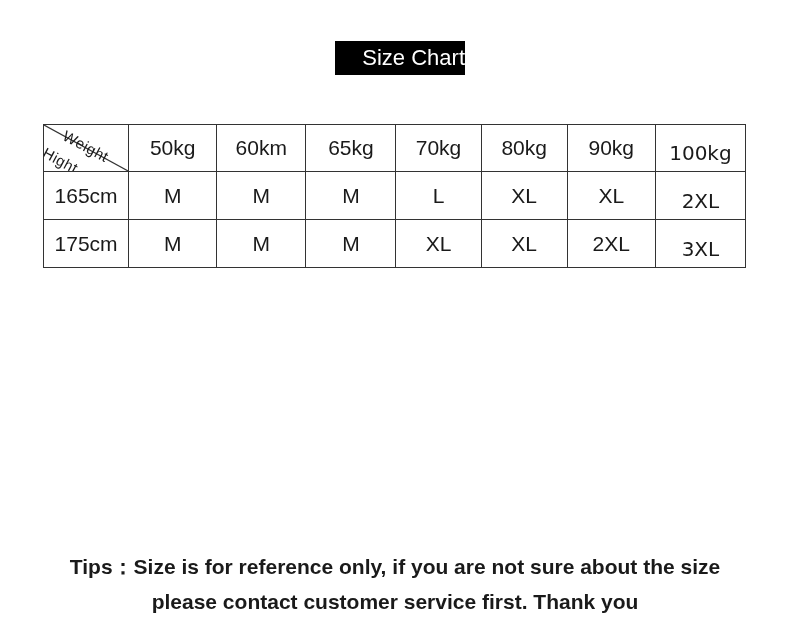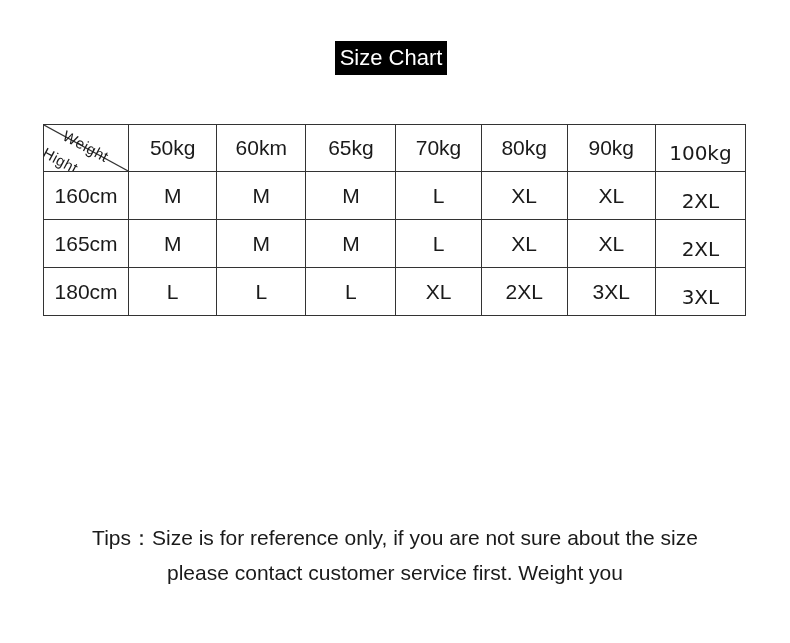--- a/index.html
+++ b/index.html
@@ -15,27 +15,27 @@
     font-family: "Liberation Sans", sans-serif;
     color: var(--text, #1a1a1a);
     overflow: hidden;
   }
 
   
   .title-box {
     position: absolute;
     left: 335px;
     top: 41px;
-    width: 112px;
+    width: 130px;
     height: 34px;
     background: var(--title-bg, #000000);
     color: var(--title-text, #ffffff);
     display: flex;
     align-items: center;
-    justify-content: center;
+    justify-content: flex-end;
     font-size: 22px;
   }
 
   
   table.size-chart {
     position: absolute;
     left: 43px;
     top: 124px;
     border-collapse: collapse;
     table-layout: fixed;
@@ -85,26 +85,27 @@
     transform-origin: left top;
     letter-spacing: 0.5px;
   }
   th.corner .label-weight { left: 24px; top: 2px; }
   th.corner .label-hight  { left: 4px;  top: 19px; }
 
   
   .tips {
     position: absolute;
     left: 0;
-    top: 520px;
+    top: 549px;
     width: 790px;
     text-align: center;
     font-size: 21px;
     line-height: 35px;
     color: var(--text, #1a1a1a);
+    font-weight: bold;
   }
 </style>
 </head>
 <body>
 
 <div class="page" style="--page-bg: #ffffff; --title-bg: #000000; --title-text: #ffffff; --border: #333333; --text: #1a1a1a;">
 
   <div class="title-box">
     <span>Size Chart</span>
   </div>
@@ -133,50 +134,40 @@
           <th><span class="cell-text">60km</span></th>
           <th><span class="cell-text">65kg</span></th>
           <th><span class="cell-text">70kg</span></th>
           <th><span class="cell-text">80kg</span></th>
           <th><span class="cell-text">90kg</span></th>
           <th><span class="cell-text">100kg</span></th>
         </tr>
     </thead>
     <tbody id="table-body">
         <tr>
-          <td><span class="cell-text">160cm</span></td>
-          <td><span class="cell-text">M</span></td>
-          <td><span class="cell-text">M</span></td>
-          <td><span class="cell-text">M</span></td>
-          <td><span class="cell-text">L</span></td>
-          <td><span class="cell-text">XL</span></td>
-          <td><span class="cell-text">XL</span></td>
-          <td><span class="cell-text">2XL</span></td>
-        </tr>
-        <tr>
           <td><span class="cell-text">165cm</span></td>
           <td><span class="cell-text">M</span></td>
           <td><span class="cell-text">M</span></td>
           <td><span class="cell-text">M</span></td>
           <td><span class="cell-text">L</span></td>
           <td><span class="cell-text">XL</span></td>
           <td><span class="cell-text">XL</span></td>
           <td><span class="cell-text">2XL</span></td>
         </tr>
         <tr>
-          <td><span class="cell-text">180cm</span></td>
-          <td><span class="cell-text">L</span></td>
-          <td><span class="cell-text">L</span></td>
-          <td><span class="cell-text">L</span></td>
+          <td><span class="cell-text">175cm</span></td>
+          <td><span class="cell-text">M</span></td>
+          <td><span class="cell-text">M</span></td>
+          <td><span class="cell-text">M</span></td>
+          <td><span class="cell-text">XL</span></td>
           <td><span class="cell-text">XL</span></td>
           <td><span class="cell-text">2XL</span></td>
-          <td><span class="cell-text">3XL</span></td>
           <td><span class="cell-text">3XL</span></td>
         </tr>
       </tbody>
   </table>
 
   <div class="tips">
     <div>Tips：Size is for reference only, if you are not sure about the size</div>
-    <div>please contact customer service first. Weight you</div>
+    <div>please contact customer service first. Thank you</div>
   </div>
 
 </div>
 
 </body></html>

